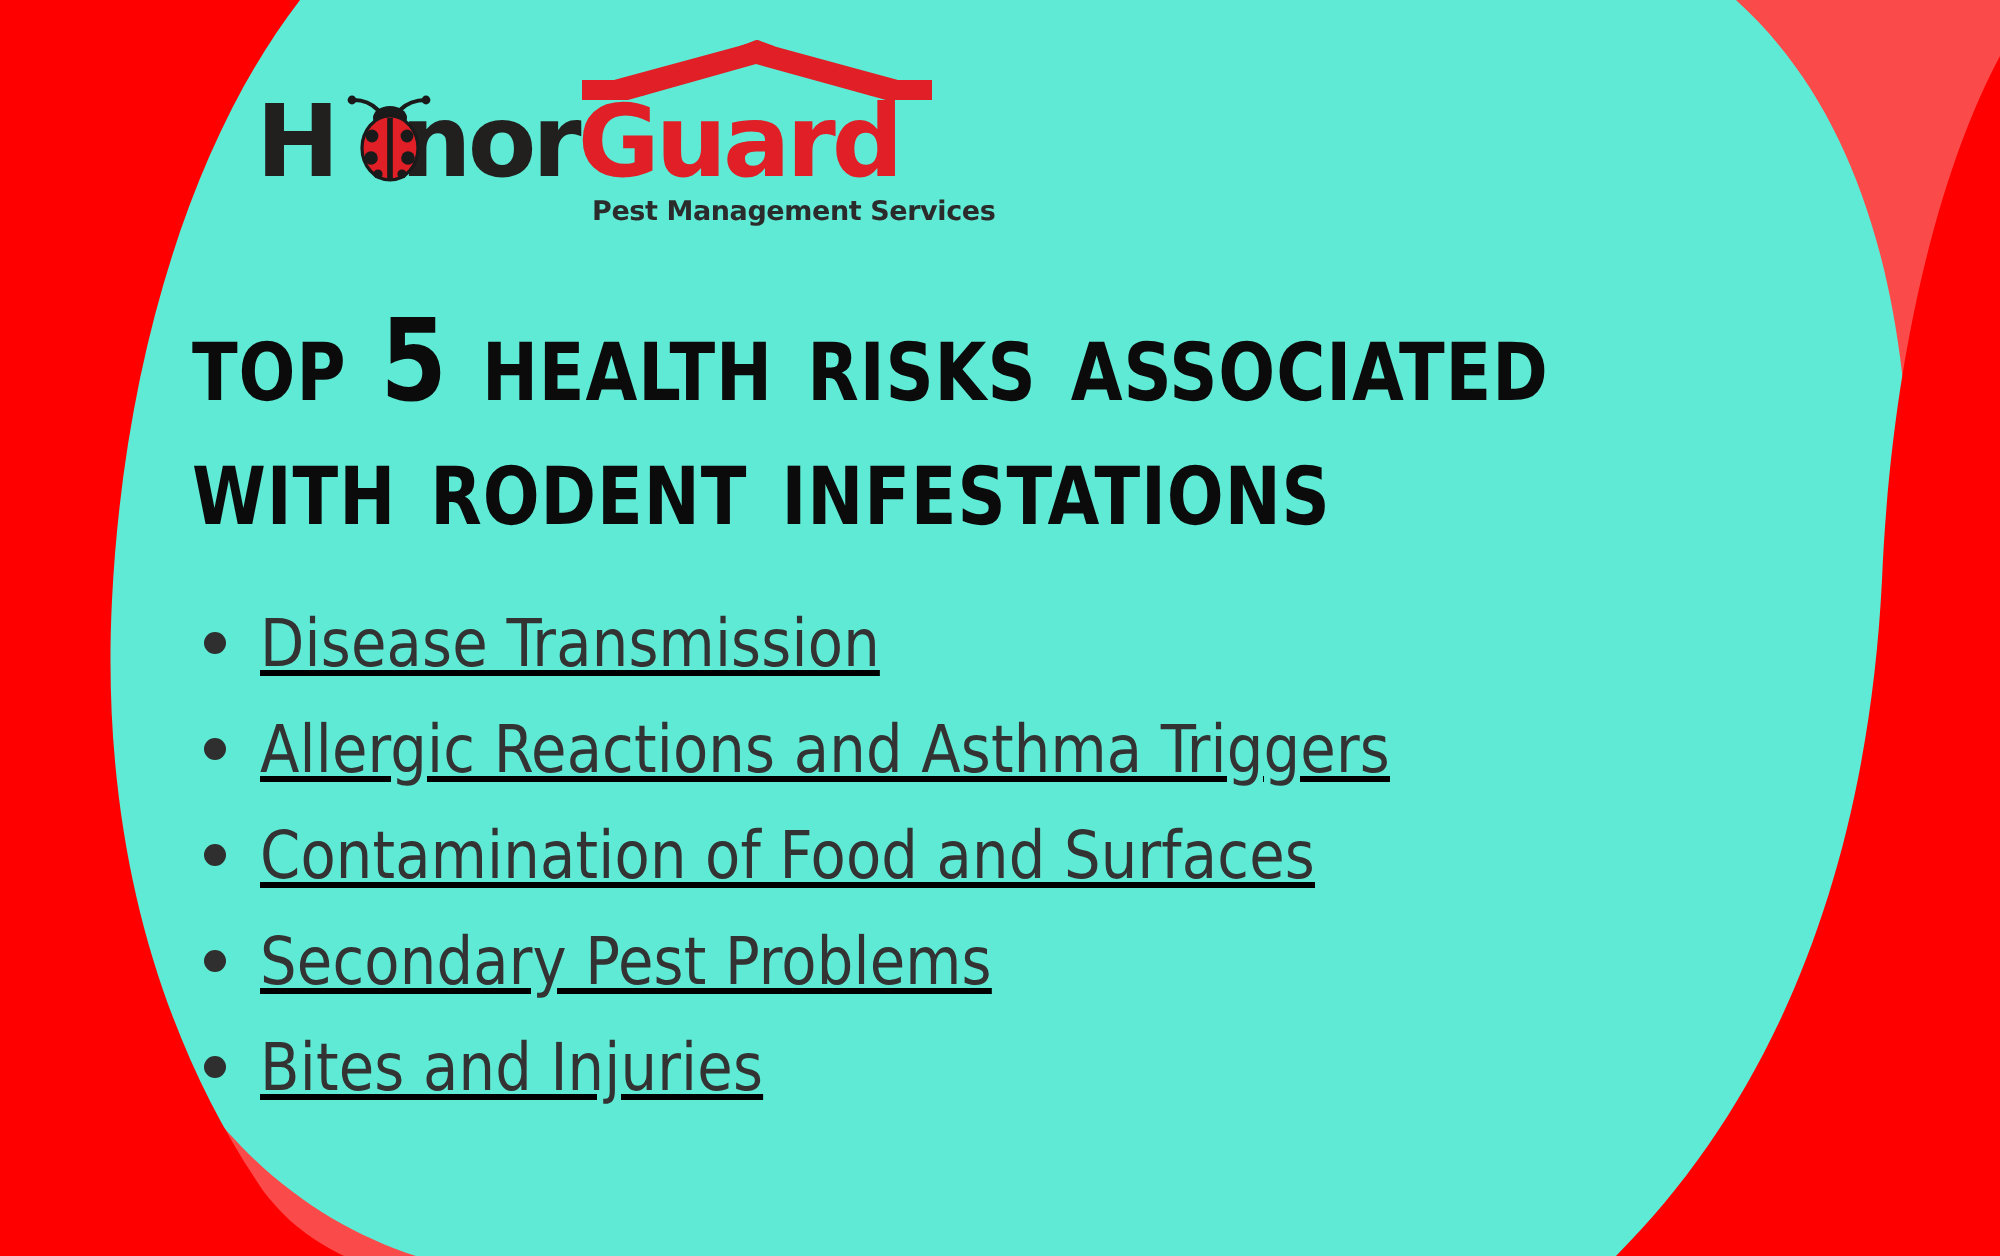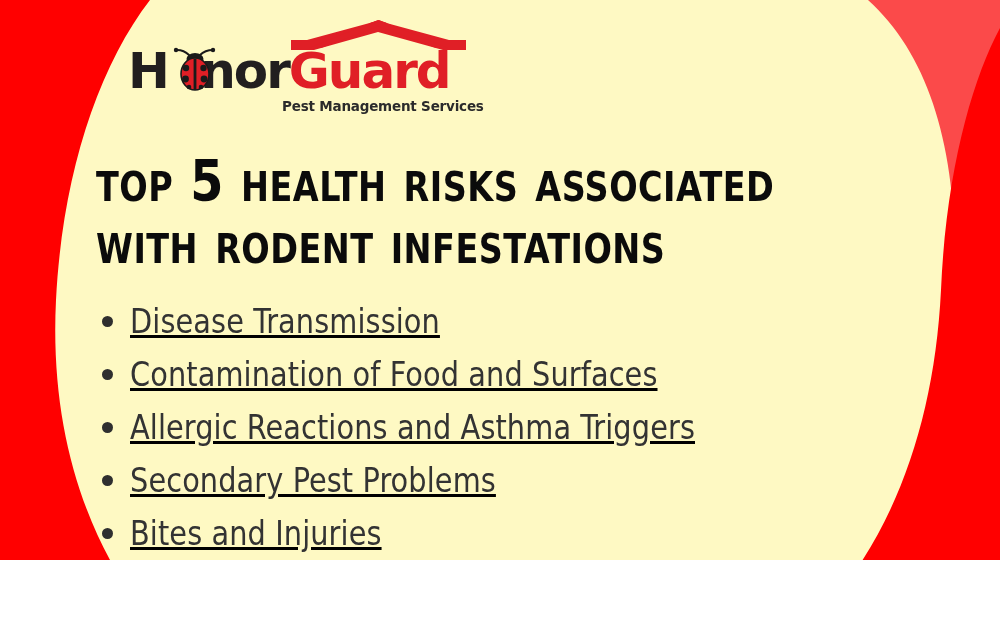--- a/index.html
+++ b/index.html
@@ -7,23 +7,23 @@
     padding: 0;
     background: #ffffff;
   }
   body {
     font-family: "Liberation Sans", sans-serif;
   }
 
   #poster {
     position: relative;
     width: 1000px;
-    height: 560px;
+    height: 628px;
     overflow: hidden;
-    background: #fef9c3;
+    background: #5eead4;
   }
 
   
   .deco-layer {
     position: absolute;
     top: 0;
     left: 0;
     width: 1000px;
     height: 628px;
     pointer-events: none;
@@ -65,21 +65,21 @@
   .logo-bug {
     position: absolute;
     left: 44px;
     top: 26px;
     width: 46px;
     height: 46px;
   }
 
   .logo-tagline {
     position: absolute;
-    left: 154px;
+    left: 168px;
     top: 78px;
     font-family: "DejaVu Sans", sans-serif;
     font-weight: bold;
     font-size: 13.5px;
     letter-spacing: -0.2px;
     color: #2b2b2b;
     white-space: nowrap;
   }
 
   
@@ -203,28 +203,28 @@
     <span class="headline-line">with Rodent Infestations</span>
   </h1>
 
   <ul class="bullets">
     <li class="bullet-row">
       <span class="bullet-dot"></span>
       <span class="bullet-text">Disease Transmission</span>
     </li>
     <li class="bullet-row">
       <span class="bullet-dot"></span>
+      <span class="bullet-text">Allergic Reactions and Asthma Triggers</span>
+    </li>
+    <li class="bullet-row">
+      <span class="bullet-dot"></span>
       <span class="bullet-text">Contamination of Food and Surfaces</span>
     </li>
     <li class="bullet-row">
       <span class="bullet-dot"></span>
-      <span class="bullet-text">Allergic Reactions and Asthma Triggers</span>
-    </li>
-    <li class="bullet-row">
-      <span class="bullet-dot"></span>
       <span class="bullet-text">Secondary Pest Problems</span>
     </li>
     <li class="bullet-row">
       <span class="bullet-dot"></span>
       <span class="bullet-text">Bites and Injuries</span>
     </li>
   </ul>
 
 </div>
 

